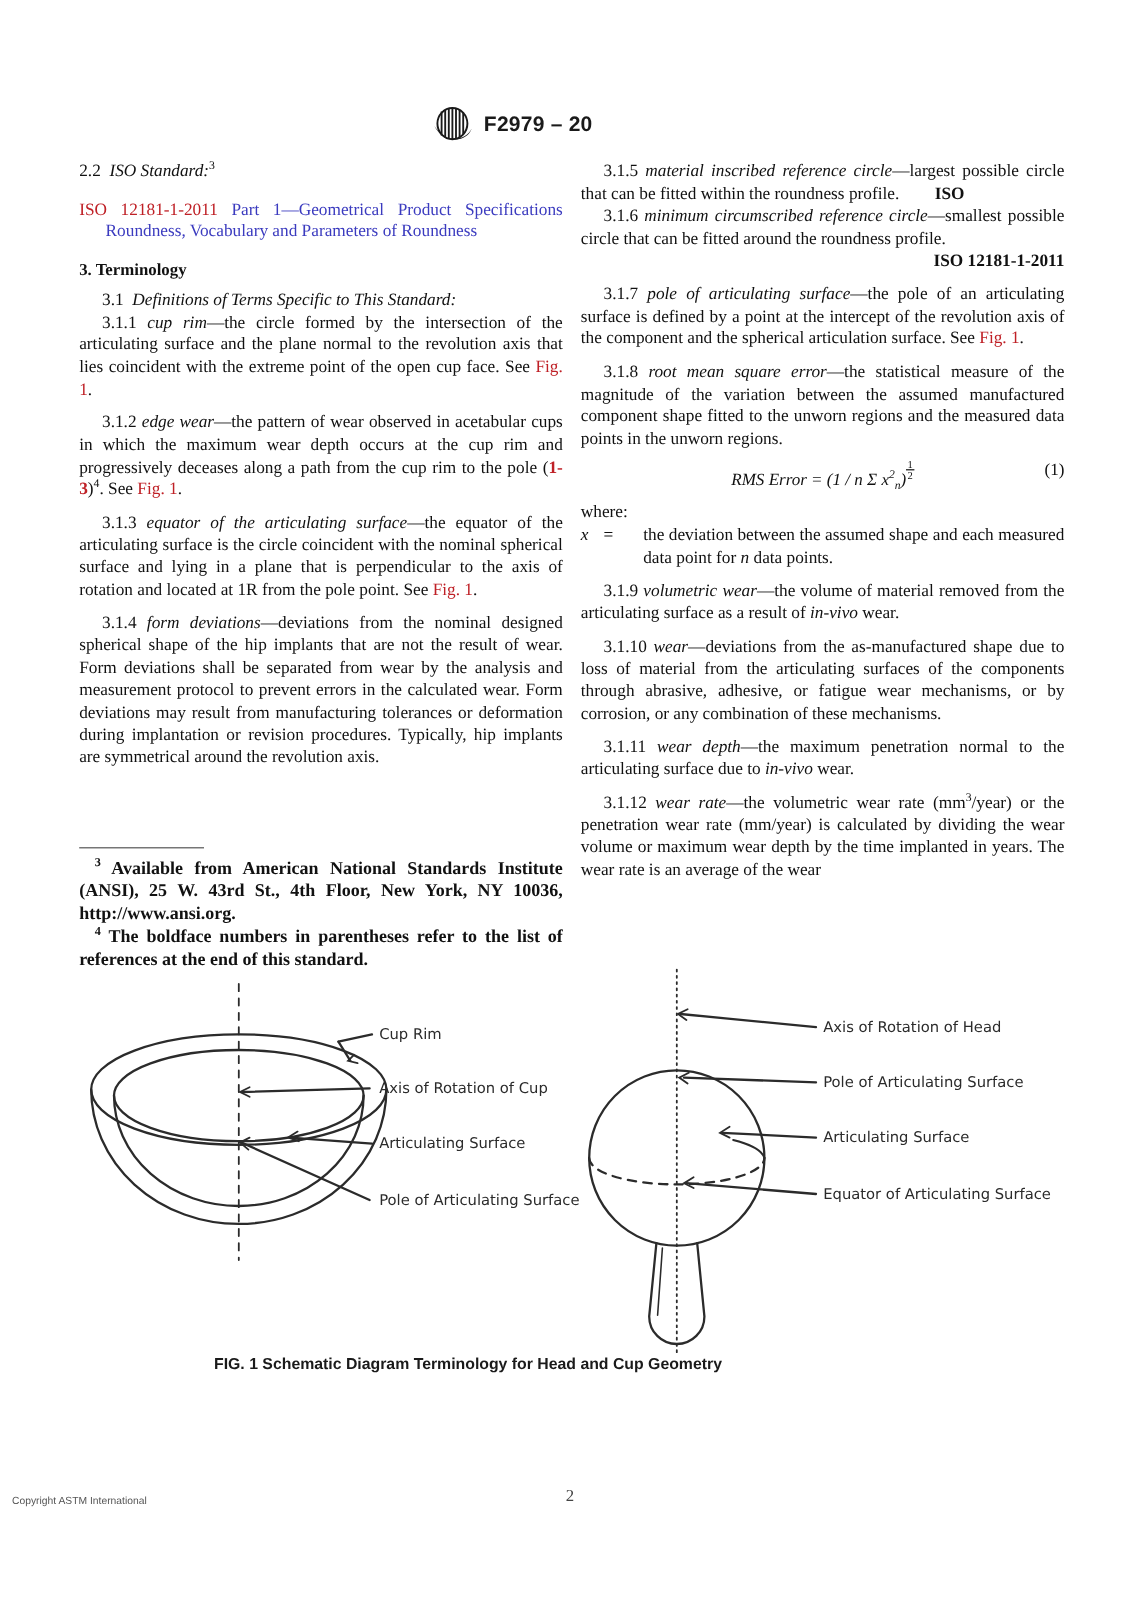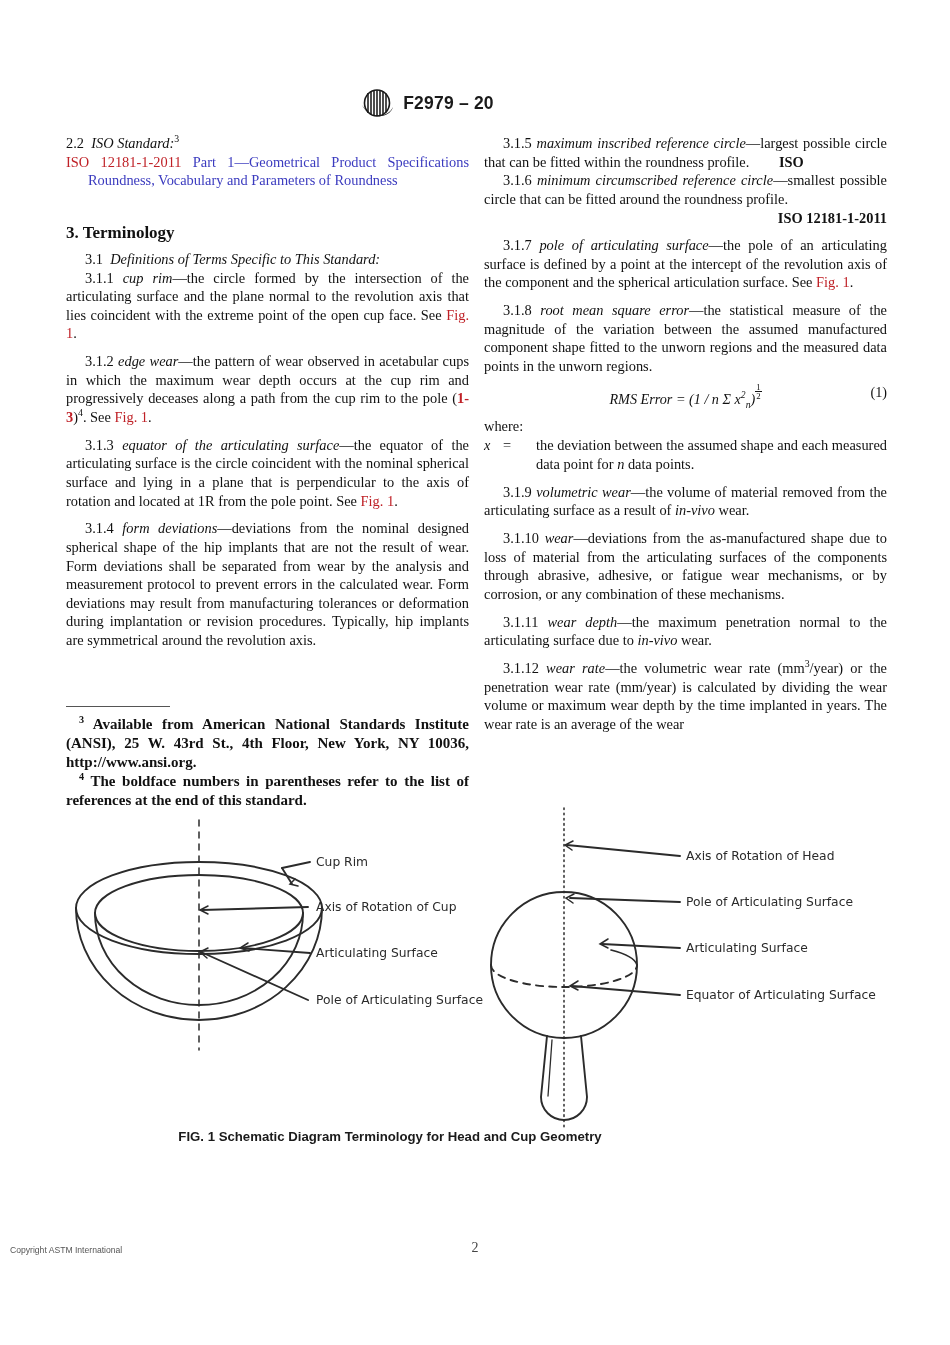--- a/index.html
+++ b/index.html
@@ -58,31 +58,31 @@
   .para-tight { text-indent: 19px; margin-bottom: 0; }
   .nohang { text-indent: 0; }
 
   i, .it { }
   .bold { font-weight: bold; }
   .red  { color: #bf2026; }
   .blue { color: #3b3bbf; }
 
   
   .iso-ref {
-    margin-top: 0;
+    margin-top: 13px;
     margin-bottom: 9px;
     padding-left: 22px;
     text-indent: -22px;
     text-align: justify;
   }
 
   .section-head {
     font-weight: bold;
-    font-size: 17px;
-    margin: 32px 0 6px 0;
+    font-size: 14px;
+    margin: 14px 0 6px 0;
     text-indent: 0;
   }
 
   sup { font-size: 0.68em; vertical-align: super; line-height: 0; }
   sub { font-size: 0.68em; vertical-align: sub;  line-height: 0; }
 
   
   .cite-right {
     text-align: right;
     font-weight: bold;
@@ -260,21 +260,21 @@
   </p>
   <p class="fn">
     <sup>4</sup>
     <span>The boldface numbers in parentheses refer to the list of references at the end of this standard.</span>
   </p>
 </div>
 
 <div class="col col-right">
 
   <p class="para-tight">
-    <span>3.1.5</span>&nbsp;<i>maximum inscribed reference circle</i><span>—largest possible circle that can be fitted within the roundness profile.</span>
+    <span>3.1.5</span>&nbsp;<i>material inscribed reference circle</i><span>—largest possible circle that can be fitted within the roundness profile.</span>
     <span class="bold" style="padding-left:26px">ISO</span>
   </p>
 
   <p class="para-tight">
     <span>3.1.6</span>&nbsp;<i>minimum circumscribed reference circle</i><span>—smallest possible circle that can be fitted around the roundness profile.</span>
   </p>
   <p class="cite-right">ISO 12181-1-2011</p>
 
   <p class="para">
     <span>3.1.7</span>&nbsp;<i>pole of articulating surface</i><span>—the pole of an articulating surface is defined by a point at the intercept of the revolution axis of the component and the spherical articulation surface. See </span><span class="red">Fig. 1</span><span>.</span>

